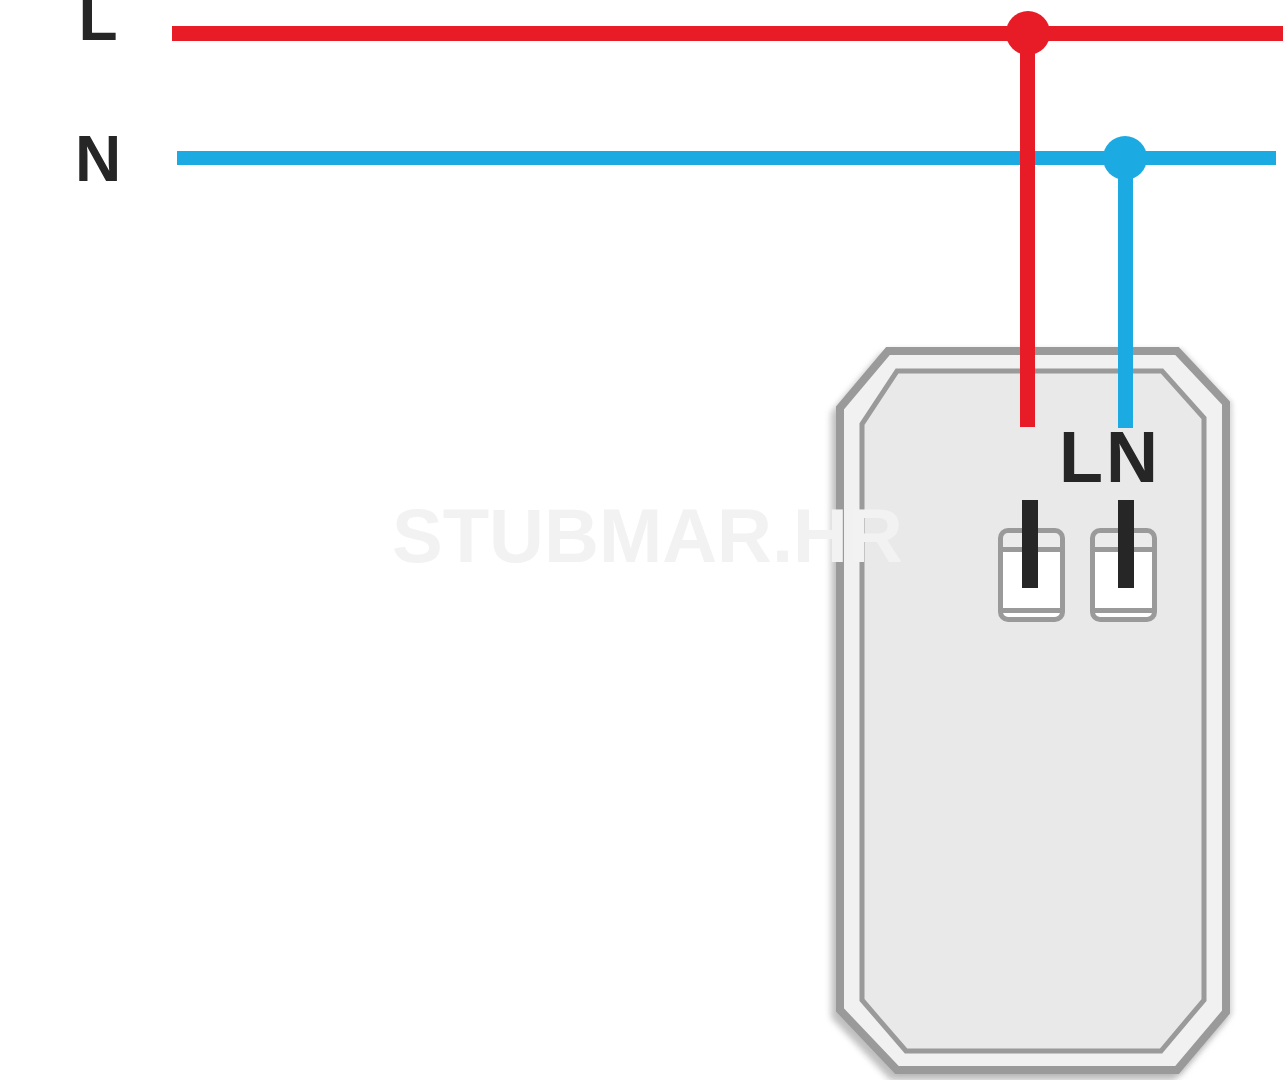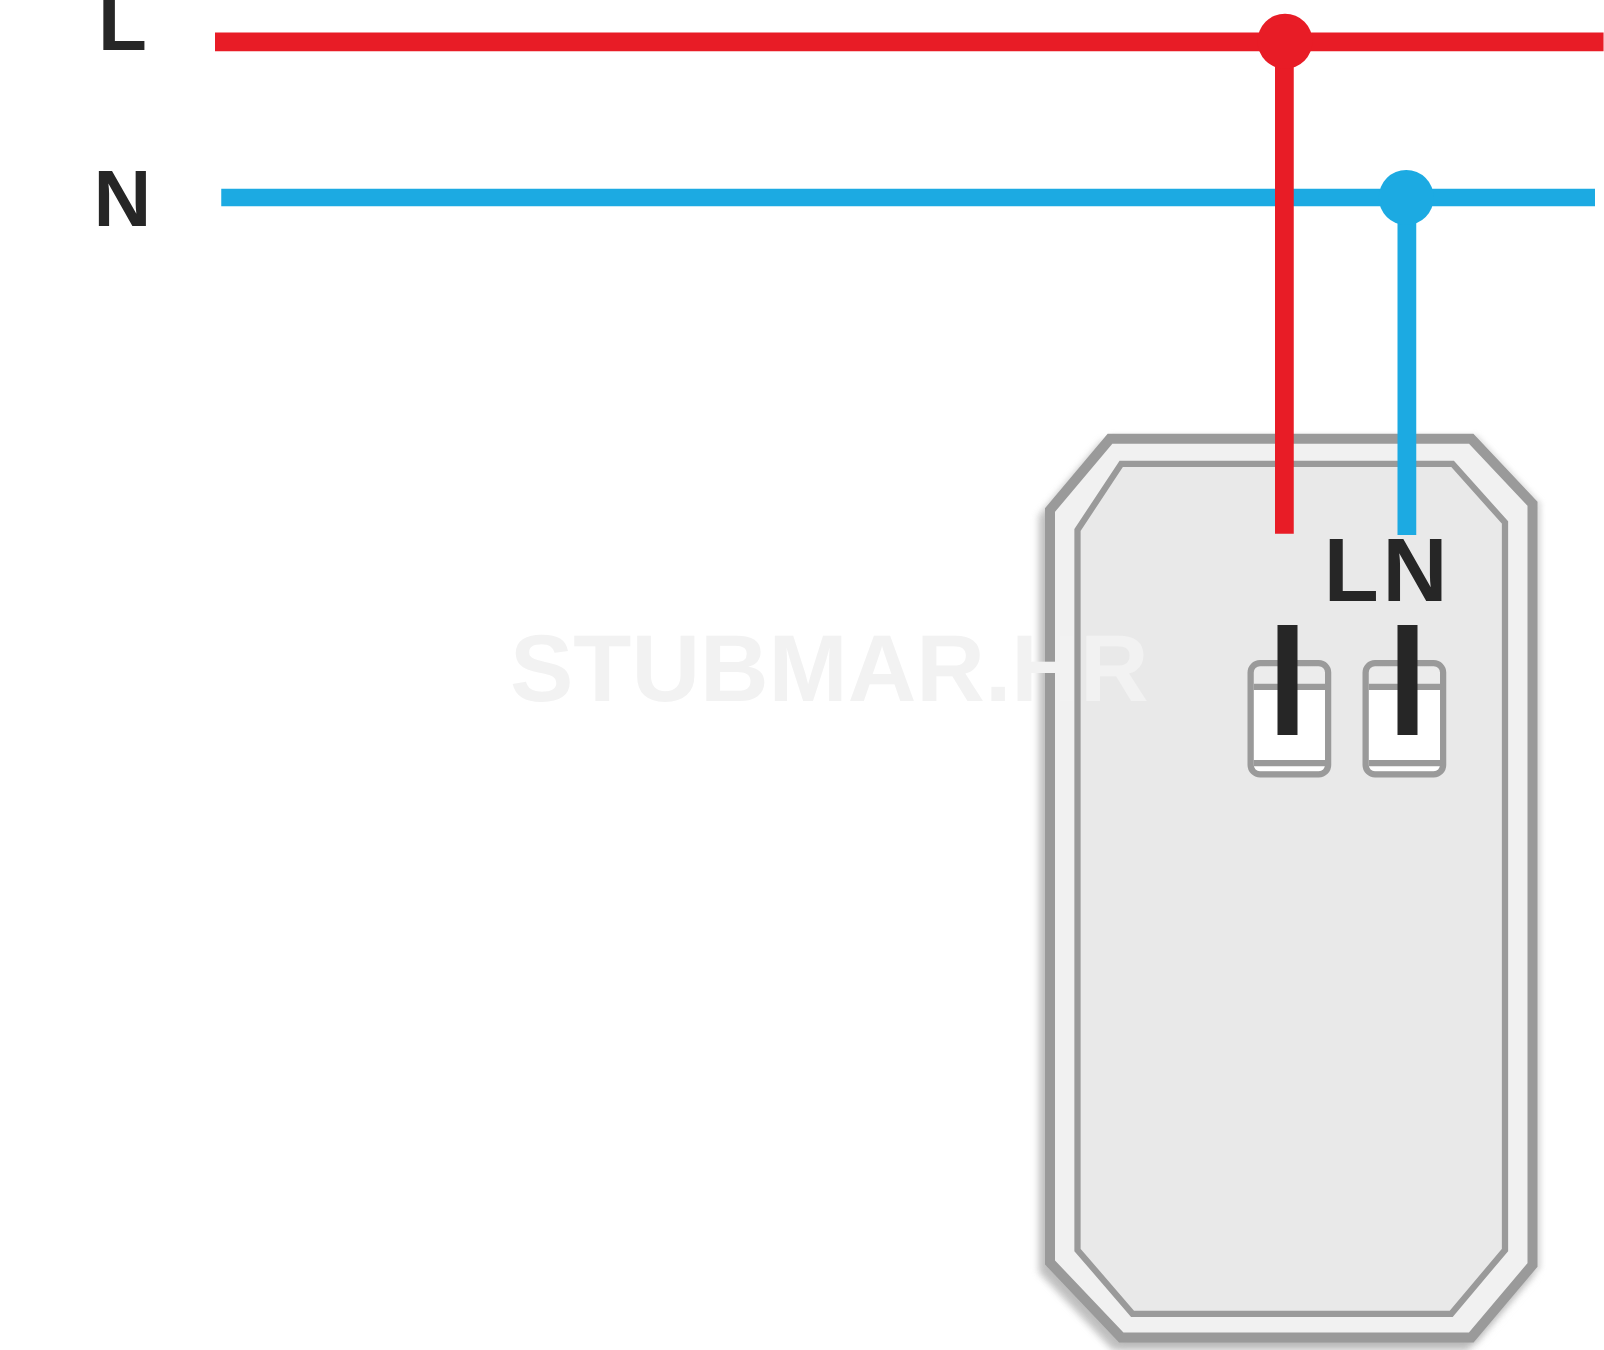--- a/index.html
+++ b/index.html
@@ -35,21 +35,21 @@
   }
   .device-inner {
     fill: var(--device-fill, #e9e9e9);
     stroke: var(--device-border, #9a9a9a);
     stroke-width: 5;
   }
 
   
   .watermark {
     position: absolute;
-    left: 408px;
+    left: 392px;
     top: 498px;
     z-index: 2;
     font-size: 76px;
     font-weight: bold;
     line-height: 76px;
     color: var(--watermark, #f2f2f2);
     letter-spacing: 0px;
     white-space: nowrap;
   }
 

